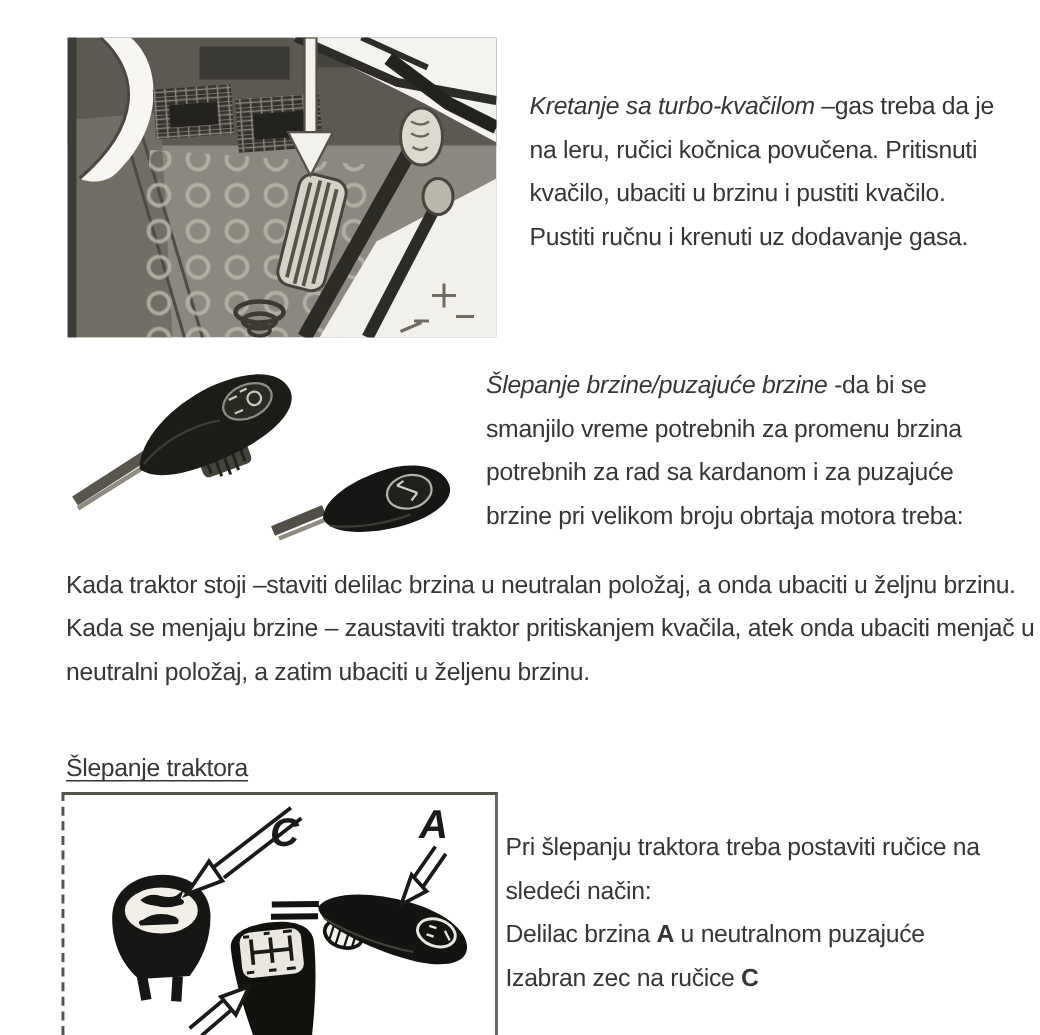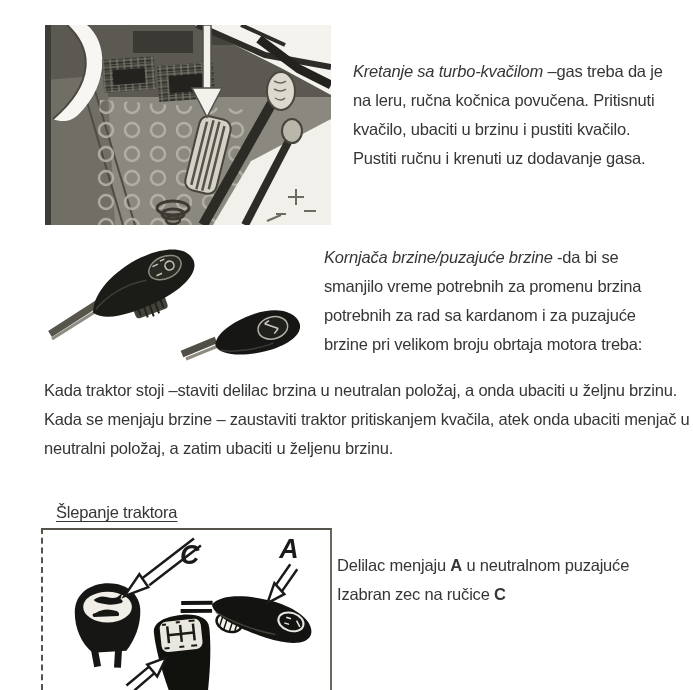--- a/index.html
+++ b/index.html
@@ -22,21 +22,21 @@
   .fig { position: absolute; }
   .fig svg { display: block; width: 100%; height: 100%; }
 
   #fig-top    { left: 45px;  top: 25px;  width: 286px; height: 200px; }
   #txt-turbo  { left: 353px; top: 57px;  width: 322px; }
   #fig-knobs  { left: 40px;  top: 238px; width: 275px; height: 132px; }
   #txt-creeper{ left: 324px; top: 243px; width: 320px; }
   #txt-proc   { left: 44px;  top: 376px; width: 652px; }
   #txt-proc p { margin: 0; }
   #heading-towing {
-    position: absolute; left: 56px; top: 503px;
+    position: absolute; left: 44px; top: 503px;
     font-size: 16.5px; letter-spacing: -0.2px;
     text-decoration: underline;
     text-underline-offset: 3px;
   }
   #fig-towing {
     left: 41px; top: 528px; width: 291px; height: 162px;
     border-top: 2px solid #55534c;
     border-right: 2px solid #6a685f;
     border-left: 2px dashed #55534c;
     overflow: hidden;
@@ -104,21 +104,21 @@
       <rect x="-16" y="-38" width="32" height="76" rx="9" fill="#d4d1c6" stroke="#46443d" stroke-width="2"></rect>
       <path d="M-9,-32 V33 M-3,-35 V36 M3,-35 V36 M9,-32 V33" stroke="#55534a" stroke-width="2.5" fill="none"></path>
     </g>
     <g>
       <rect x="158" y="0" width="8" height="64" fill="#f2f1ec" stroke="#54524a" stroke-width="1.5"></rect>
       <polygon points="147,63 177,63 162,92" fill="#f2f1ec" stroke="#54524a" stroke-width="1.5"></polygon>
     </g>
   </svg>
 </div>
 
-<div id="txt-turbo" class="txt"><i class="lead-italic">Kretanje sa turbo-kvačilom</i><span> –gas treba da je na leru, ručna kočnica povučena. Pritisnuti kvačilo, ubaciti u brzinu i pustiti kvačilo. Pustiti ručnu i krenuti uz dodavanje gasa.</span></div>
+<div id="txt-turbo" class="txt"><i class="lead-italic">Kretanje sa turbo-kvačilom</i><span> –gas treba da je na leru, ručici kočnica povučena. Pritisnuti kvačilo, ubaciti u brzinu i pustiti kvačilo. Pustiti ručnu i krenuti uz dodavanje gasa.</span></div>
 
 <div id="fig-knobs" class="fig">
   <svg viewBox="0 0 275 132">
     <rect width="275" height="132" fill="#ffffff"></rect>
 
     <path d="M66,60 L10,96" stroke="#57554c" stroke-width="7"></path>
     <path d="M66,67 L12,101" stroke="#8e8b80" stroke-width="3"></path>
     <g transform="translate(110,68) rotate(-20)">
       <rect x="-17" y="-10" width="34" height="18" rx="4" fill="#44433b"></rect>
       <ellipse cy="-10" rx="17" ry="8" fill="#6b695f"></ellipse>
@@ -138,21 +138,21 @@
 
     <g transform="translate(220,92) rotate(-14)">
       <path d="M-47,4 C-44,-7 -25,-15 -2,-17 C21,-19 39,-10 40,3 C41,14 24,22 0,22 C-23,22 -46,15 -47,4 Z" fill="#161614"></path>
       <path d="M-44,10 C-30,16 -8,18 10,16" stroke="#4e4c44" stroke-width="1.5" fill="none" opacity="0.7"></path>
       <ellipse cx="13" cy="1" rx="15" ry="11" fill="#20201c" stroke="#b3b0a5" stroke-width="1.5"></ellipse>
       <path d="M6,-5 l12,8 M6,-5 l5,-2 M18,3 l-5,4" stroke="#cfccc0" stroke-width="1.5" fill="none"></path>
     </g>
   </svg>
 </div>
 
-<div id="txt-creeper" class="txt"><i class="lead-italic">Kornjača brzine/puzajuće brzine</i><span> -da bi se smanjilo vreme potrebnih za promenu brzina potrebnih za rad sa kardanom i za puzajuće brzine pri velikom broju obrtaja motora treba:</span></div>
+<div id="txt-creeper" class="txt"><i class="lead-italic">Šlepanje brzine/puzajuće brzine</i><span> -da bi se smanjilo vreme potrebnih za promenu brzina potrebnih za rad sa kardanom i za puzajuće brzine pri velikom broju obrtaja motora treba:</span></div>
 
 <div id="txt-proc" class="txt">
   <p>Kada traktor stoji –staviti delilac brzina u neutralan položaj, a onda ubaciti u željnu brzinu.</p>
   <p>Kada se menjaju brzine – zaustaviti traktor pritiskanjem kvačila, atek onda ubaciti menjač u neutralni položaj, a zatim ubaciti u željenu brzinu.</p>
 </div>
 
 <div id="heading-towing">Šlepanje traktora</div>
 
 <div id="fig-towing" class="fig">
   <svg viewBox="0 0 289 160">
@@ -198,15 +198,16 @@
     </g>
 
     <g>
       <path d="M84,156 L108,136 M92,161 L114,142" stroke="#1a1a18" stroke-width="2.5" fill="none"></path>
       <polygon points="124,128 105,135 115,147" fill="#ffffff" stroke="#1a1a18" stroke-width="2.5"></polygon>
     </g>
   </svg>
 </div>
 
 <div id="txt-towing" class="txt">
-  <div><span>Delilac menjaju </span><span class="b">A</span><span> u neutralnom puzajuće</span></div>
+  <div>Pri šlepanju traktora treba postaviti ručice na sledeći način:</div>
+  <div><span>Delilac brzina </span><span class="b">A</span><span> u neutralnom puzajuće</span></div>
   <div><span>Izabran zec na ručice </span><span class="b">C</span><span></span></div>
 </div>
 
 </body></html>

